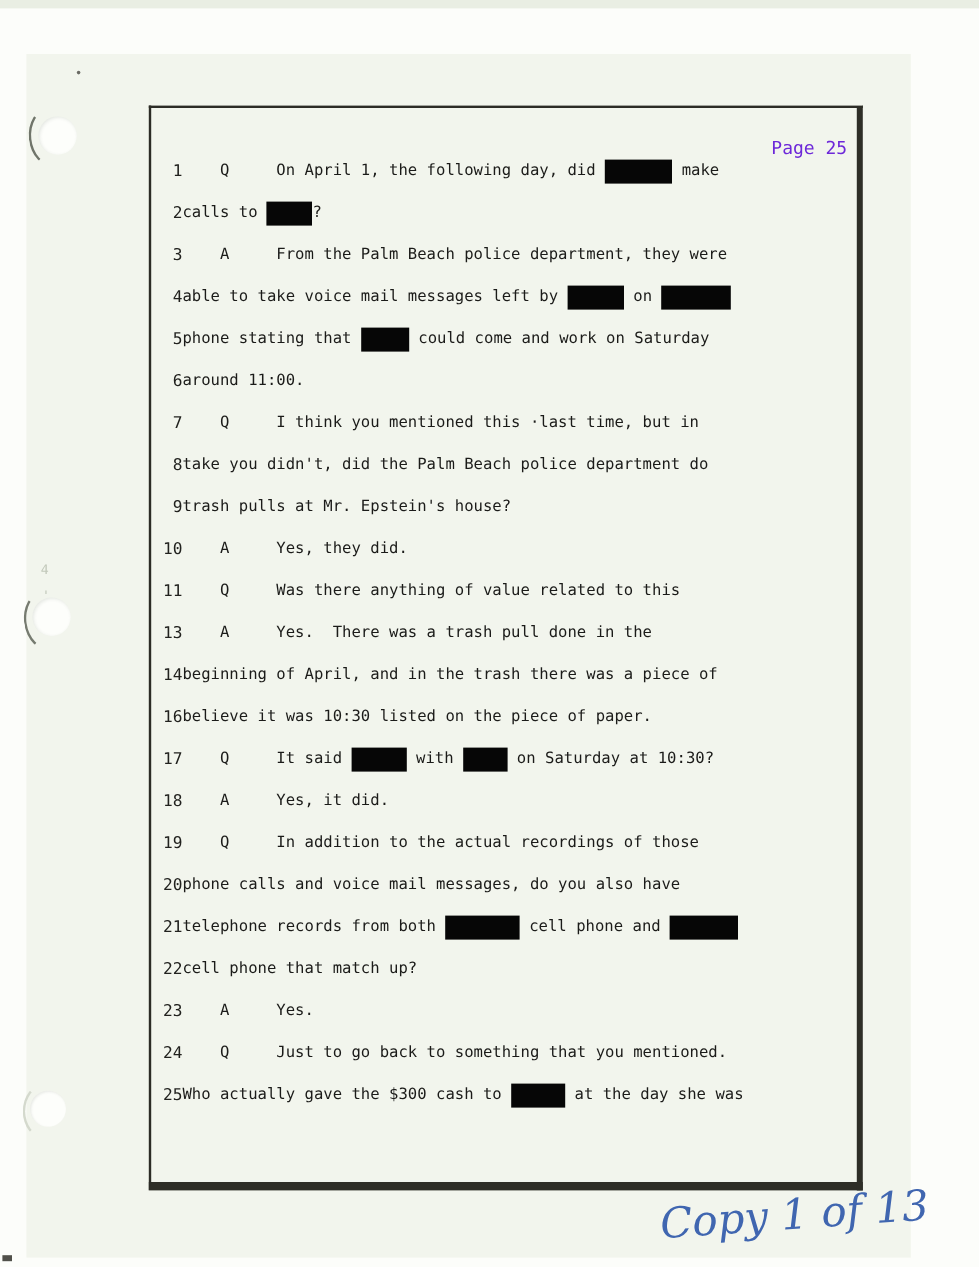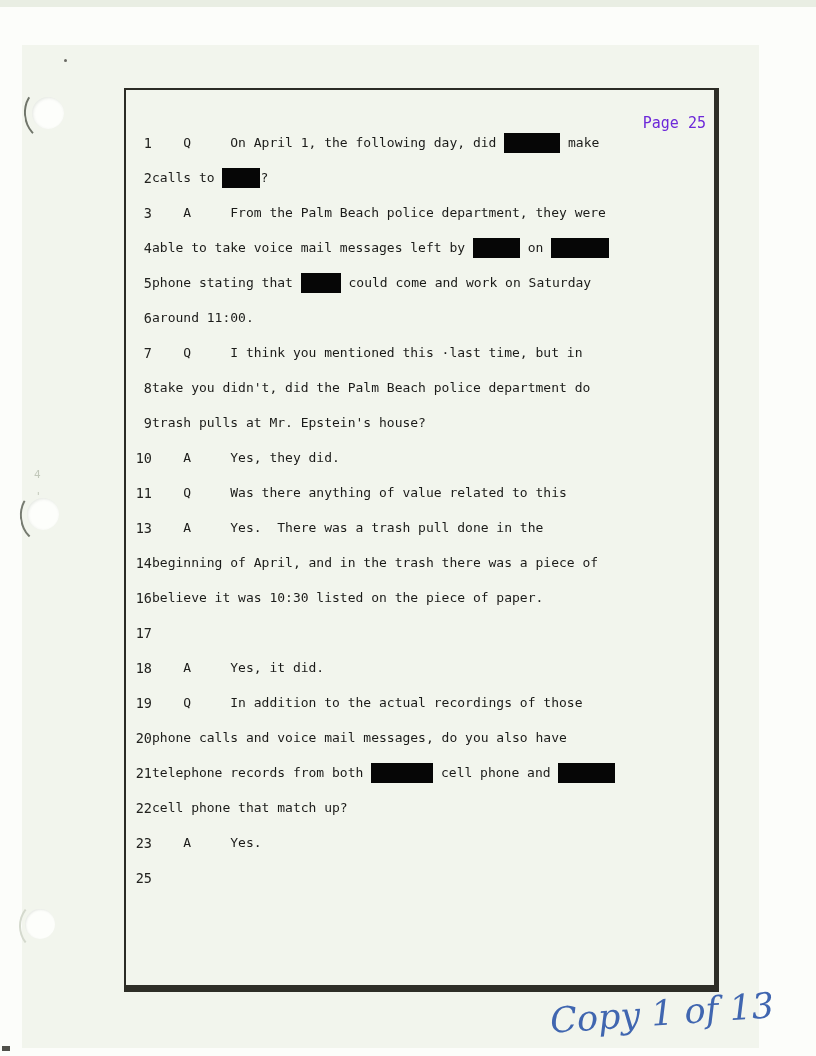--- a/index.html
+++ b/index.html
@@ -125,20 +125,21 @@
         <div class="line">
           <span class="num">14</span>
           <span class="txt"><span class="seg">beginning of April, and in the trash there was a piece of</span></span>
         </div>
         <div class="line">
           <span class="num">16</span>
           <span class="txt"><span class="seg">believe it was 10:30 listed on the piece of paper.</span></span>
         </div>
         <div class="line">
           <span class="num">17</span>
+          <span class="txt"><span class="seg">    Q     It said </span><span class="redact" style="width: 46px; background: rgb(6, 6, 6);"></span><span class="seg"> with </span><span class="redact" style="width: 37px; background: rgb(6, 6, 6);"></span><span class="seg"> on Saturday at 10:30?</span></span>
         </div>
         <div class="line">
           <span class="num">18</span>
           <span class="txt"><span class="seg">    A     Yes, it did.</span></span>
         </div>
         <div class="line">
           <span class="num">19</span>
           <span class="txt"><span class="seg">    Q     In addition to the actual recordings of those</span></span>
         </div>
         <div class="line">
@@ -151,20 +152,25 @@
         </div>
         <div class="line">
           <span class="num">22</span>
           <span class="txt"><span class="seg">cell phone that match up?</span></span>
         </div>
         <div class="line">
           <span class="num">23</span>
           <span class="txt"><span class="seg">    A     Yes.</span></span>
         </div>
         <div class="line">
+          <span class="num">24</span>
+          <span class="txt"><span class="seg">    Q     Just to go back to something that you mentioned.</span></span>
+        </div>
+        <div class="line">
           <span class="num">25</span>
+          <span class="txt"><span class="seg">Who actually gave the $300 cash to </span><span class="redact" style="width: 45px; background: rgb(6, 6, 6);"></span><span class="seg"> at the day she was</span></span>
         </div>
       </div>
   </div>
 
   <div class="handwriting" style="color: rgb(64, 102, 176);">Copy 1 of 13</div>
 
 </div>
 
 </body></html>

